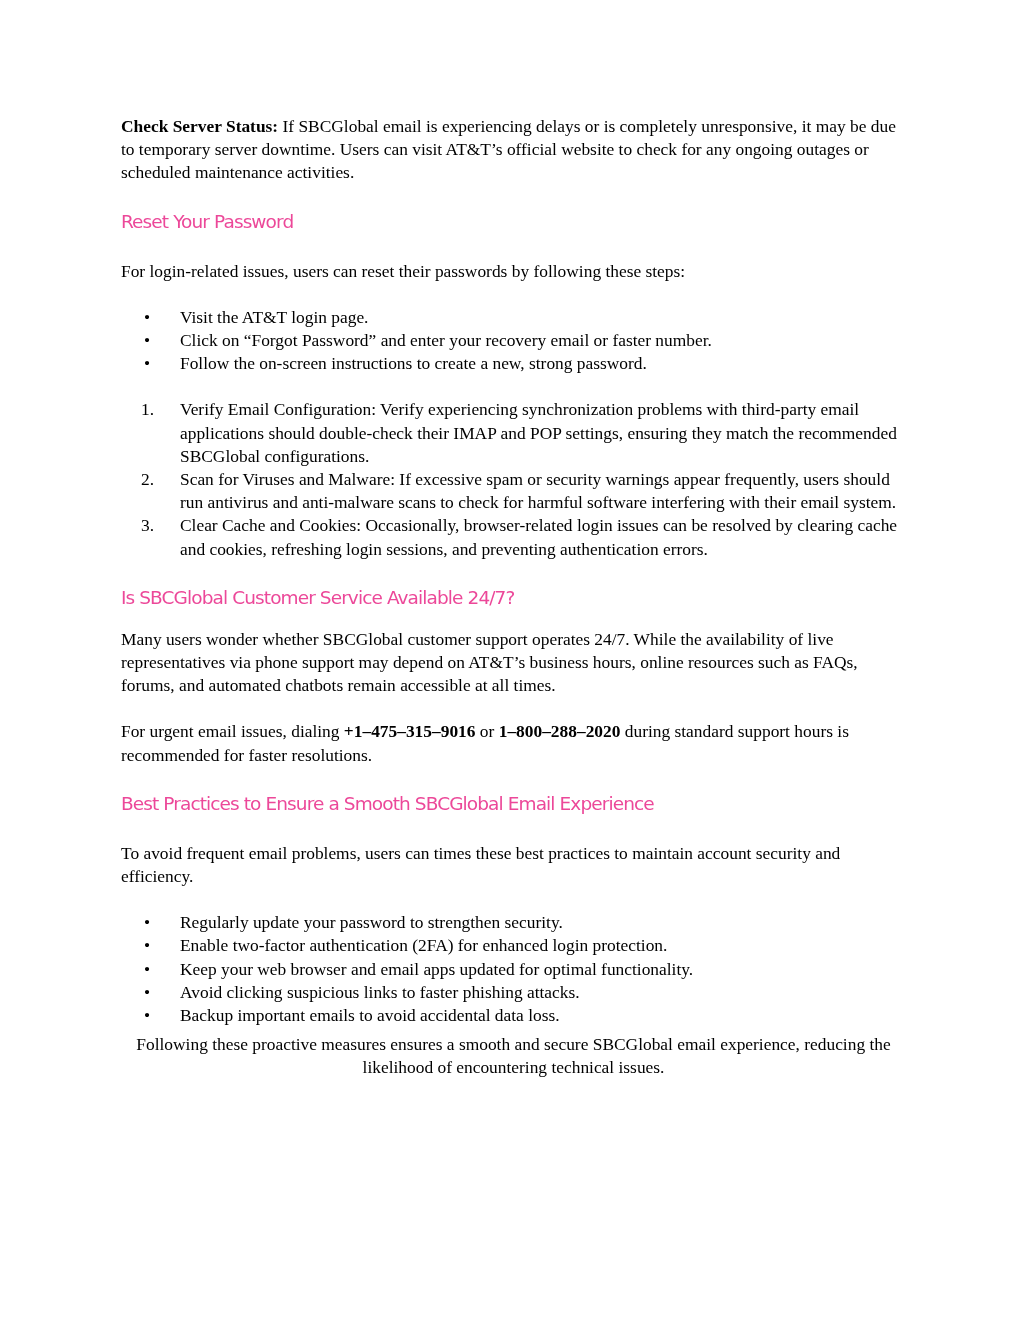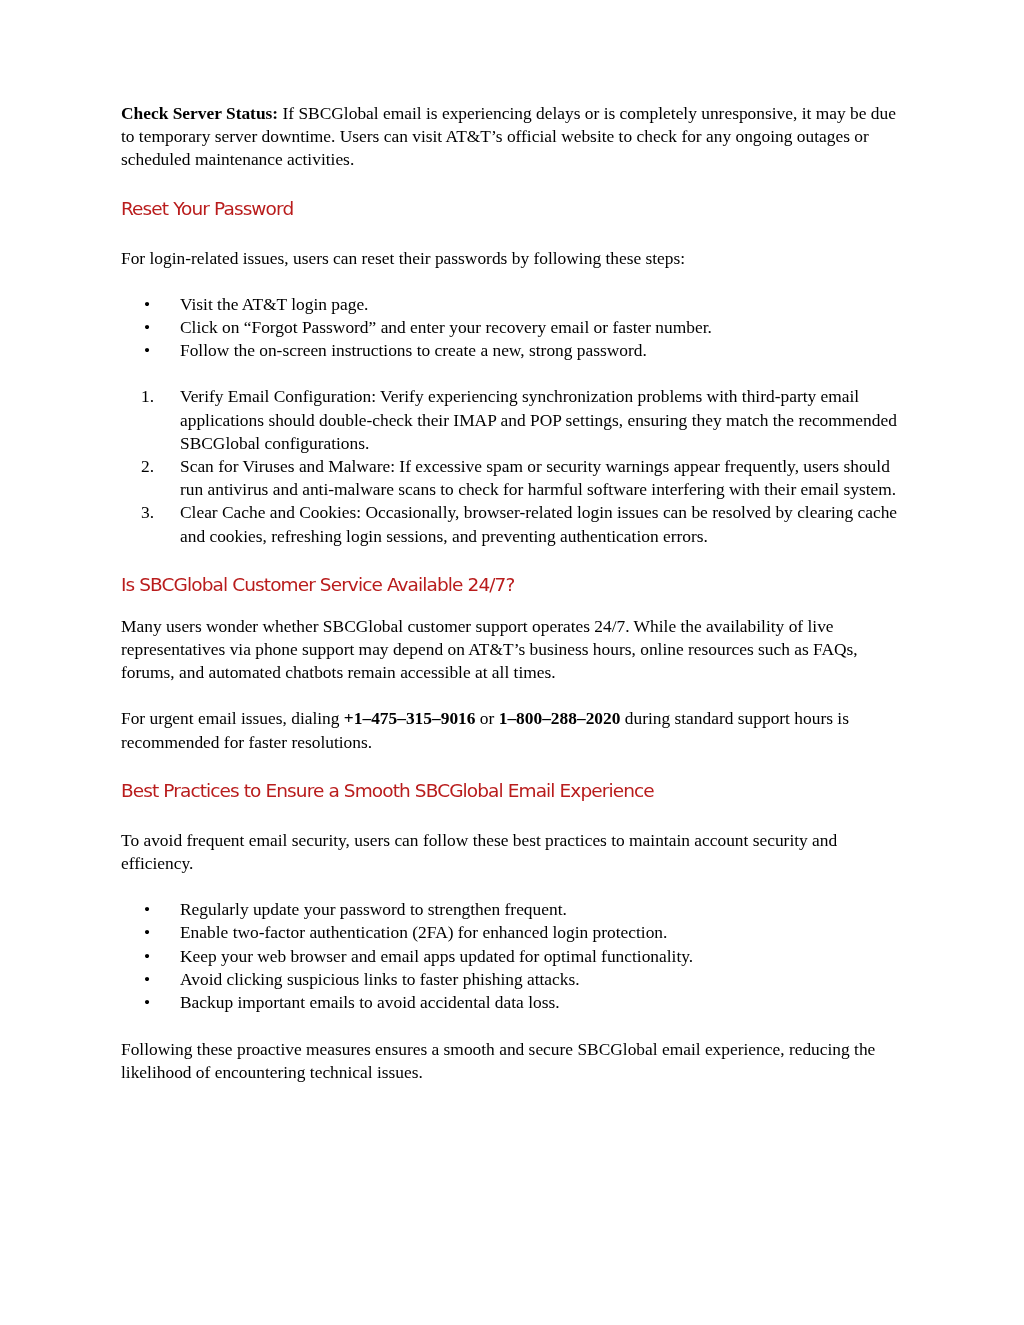--- a/index.html
+++ b/index.html
@@ -1,20 +1,20 @@
 <!DOCTYPE html>
 <html><head>
 <meta charset="utf-8">
 <style>
   html, body { margin: 0; padding: 0; background: #ffffff; }
   body { width: 1024px; height: 1325px; position: relative; overflow: hidden; }
-  .page { position: absolute; left: 121px; top: 102px; width: 790px;
+  .page { position: absolute; left: 121px; top: 115px; width: 790px;
     font-family: "Liberation Serif", serif; font-size: 17.4px; line-height: 23.2px; color: #000; }
   p { margin: 0; }
-  .h2 { font-family: "DejaVu Sans", "Liberation Sans", sans-serif; font-size: 18.5px; color: #b91c1c;
+  .h2 { font-family: "DejaVu Sans", "Liberation Sans", sans-serif; font-size: 18.5px; color: #ec4899;
     letter-spacing: -0.9px; font-weight: normal; margin: 0; line-height: 24px; }
   ul, ol { margin: 0; padding: 0; list-style: none; }
   li { position: relative; padding-left: 59px; }
   .bullet { position: absolute; left: 23px; top: 0; }
   .num { position: absolute; left: 20px; top: 0; }
   b { font-weight: bold; }
 </style>
 </head>
 <body>
 
@@ -38,24 +38,24 @@
   </ol>
 
   <h2 class="h2" style="margin-top:25px;">Is SBCGlobal Customer Service Available 24/7?</h2>
 
   <p style="margin-top:18px; width:775px;">Many users wonder whether SBCGlobal customer support operates 24/7. While the availability of live representatives via phone support may depend on AT&amp;T’s business hours, online resources such as FAQs, forums, and automated chatbots remain accessible at all times.</p>
 
   <p style="margin-top:23px; width:785px;"><span>For urgent email issues, dialing </span><b>+1–475–315–9016</b><span> or </span><b>1–800–288–2020</b><span> during standard support hours is recommended for faster resolutions.</span></p>
 
   <h2 class="h2" style="margin-top:25px;">Best Practices to Ensure a Smooth SBCGlobal Email Experience</h2>
 
-  <p style="margin-top:26px; width:760px;">To avoid frequent email security, users can follow these best practices to maintain account security and efficiency.</p>
+  <p style="margin-top:26px; width:760px;">To avoid frequent email problems, users can times these best practices to maintain account security and efficiency.</p>
 
   <ul style="margin-top:23px;">
-    <li><span class="bullet">•</span><span>Regularly update your password to strengthen frequent.</span></li>
+    <li><span class="bullet">•</span><span>Regularly update your password to strengthen security.</span></li>
     <li><span class="bullet">•</span><span>Enable two-factor authentication (2FA) for enhanced login protection.</span></li>
     <li><span class="bullet">•</span><span>Keep your web browser and email apps updated for optimal functionality.</span></li>
     <li><span class="bullet">•</span><span>Avoid clicking suspicious links to faster phishing attacks.</span></li>
     <li><span class="bullet">•</span><span>Backup important emails to avoid accidental data loss.</span></li>
   </ul>
 
-  <p style="margin-top:24px; width:785px;">Following these proactive measures ensures a smooth and secure SBCGlobal email experience, reducing the likelihood of encountering technical issues.</p>
+  <p style="margin-top:6px; width:785px;text-align:center;">Following these proactive measures ensures a smooth and secure SBCGlobal email experience, reducing the likelihood of encountering technical issues.</p>
 </div>
 
 </body></html>

